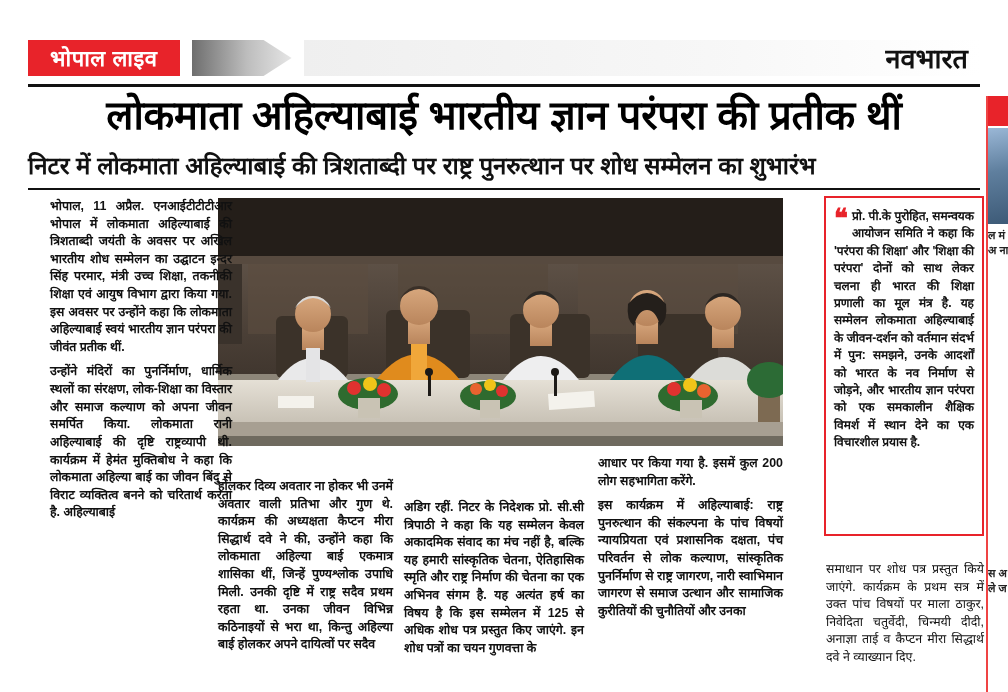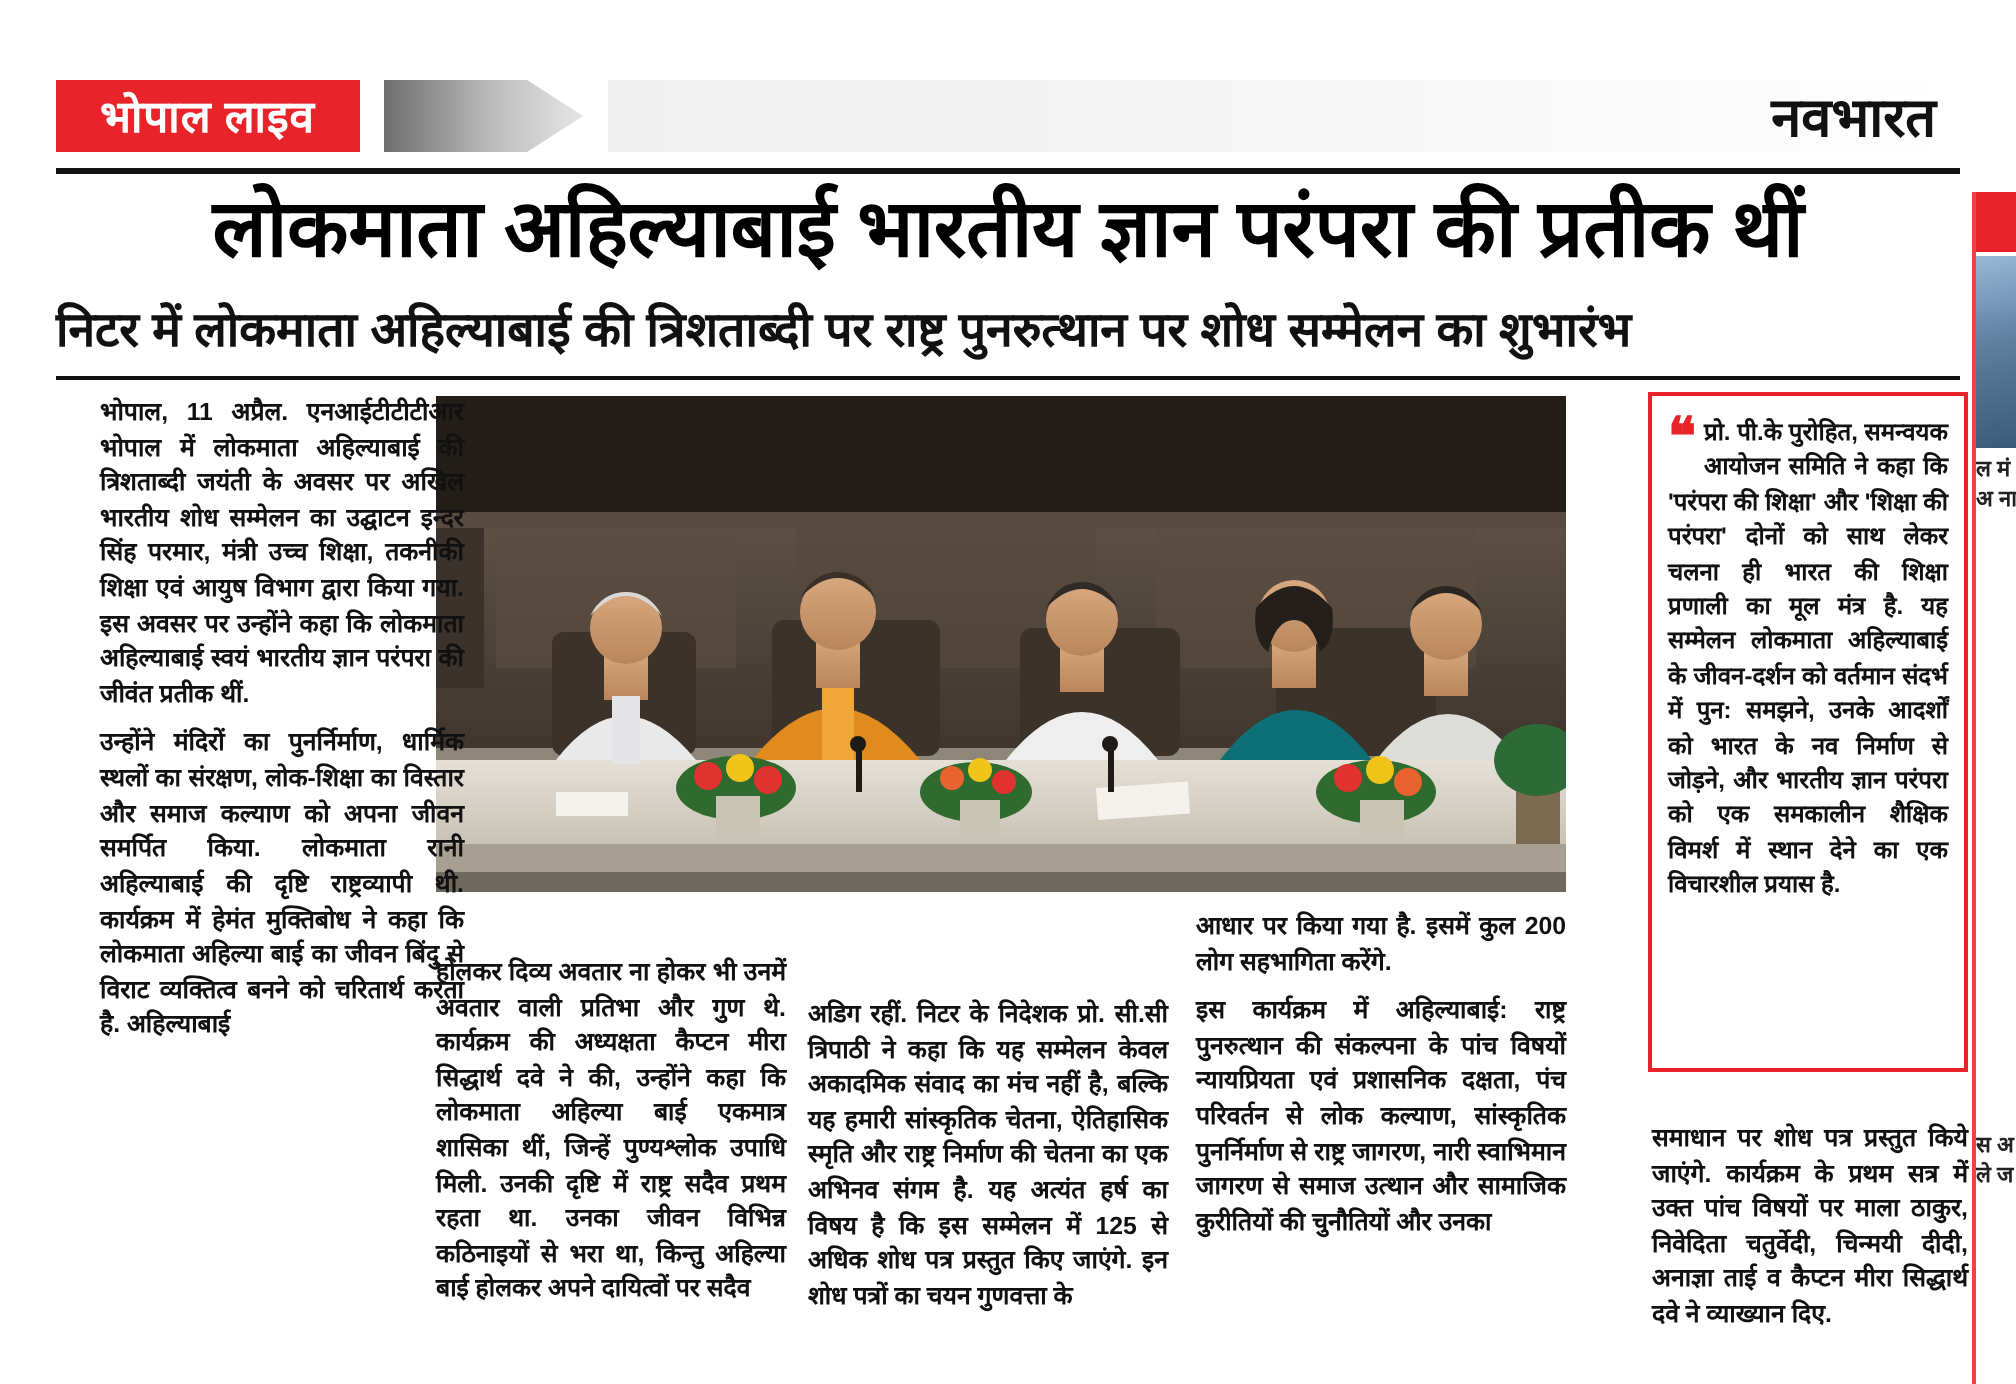--- a/index.html
+++ b/index.html
@@ -100,21 +100,21 @@
     color: #111;
     text-align: justify;
     font-weight: bold;
   }
   .col p { margin: 0 0 7px 0; }
 
   #col1 { left: 28px; top: 198px; width: 182px; margin-left: 22px; }
   #col2 { left: 218px; top: 478px; width: 175px; }
   #col3 { left: 404px; top: 455px; width: 180px; margin-top: 44px; }
   #col4 { left: 598px; top: 455px; width: 185px; }
-  #col5 { left: 826px; top: 561px; width: 158px; font-weight: bold; }
+  #col5 { left: 826px; top: 561px; width: 158px; font-weight: normal; }
 
   
   .photo {
     position: absolute;
     left: 218px; top: 198px;
     width: 565px; height: 248px;
     overflow: hidden;
     background: #2b2520;
   }
   .photo svg { display: block; }

